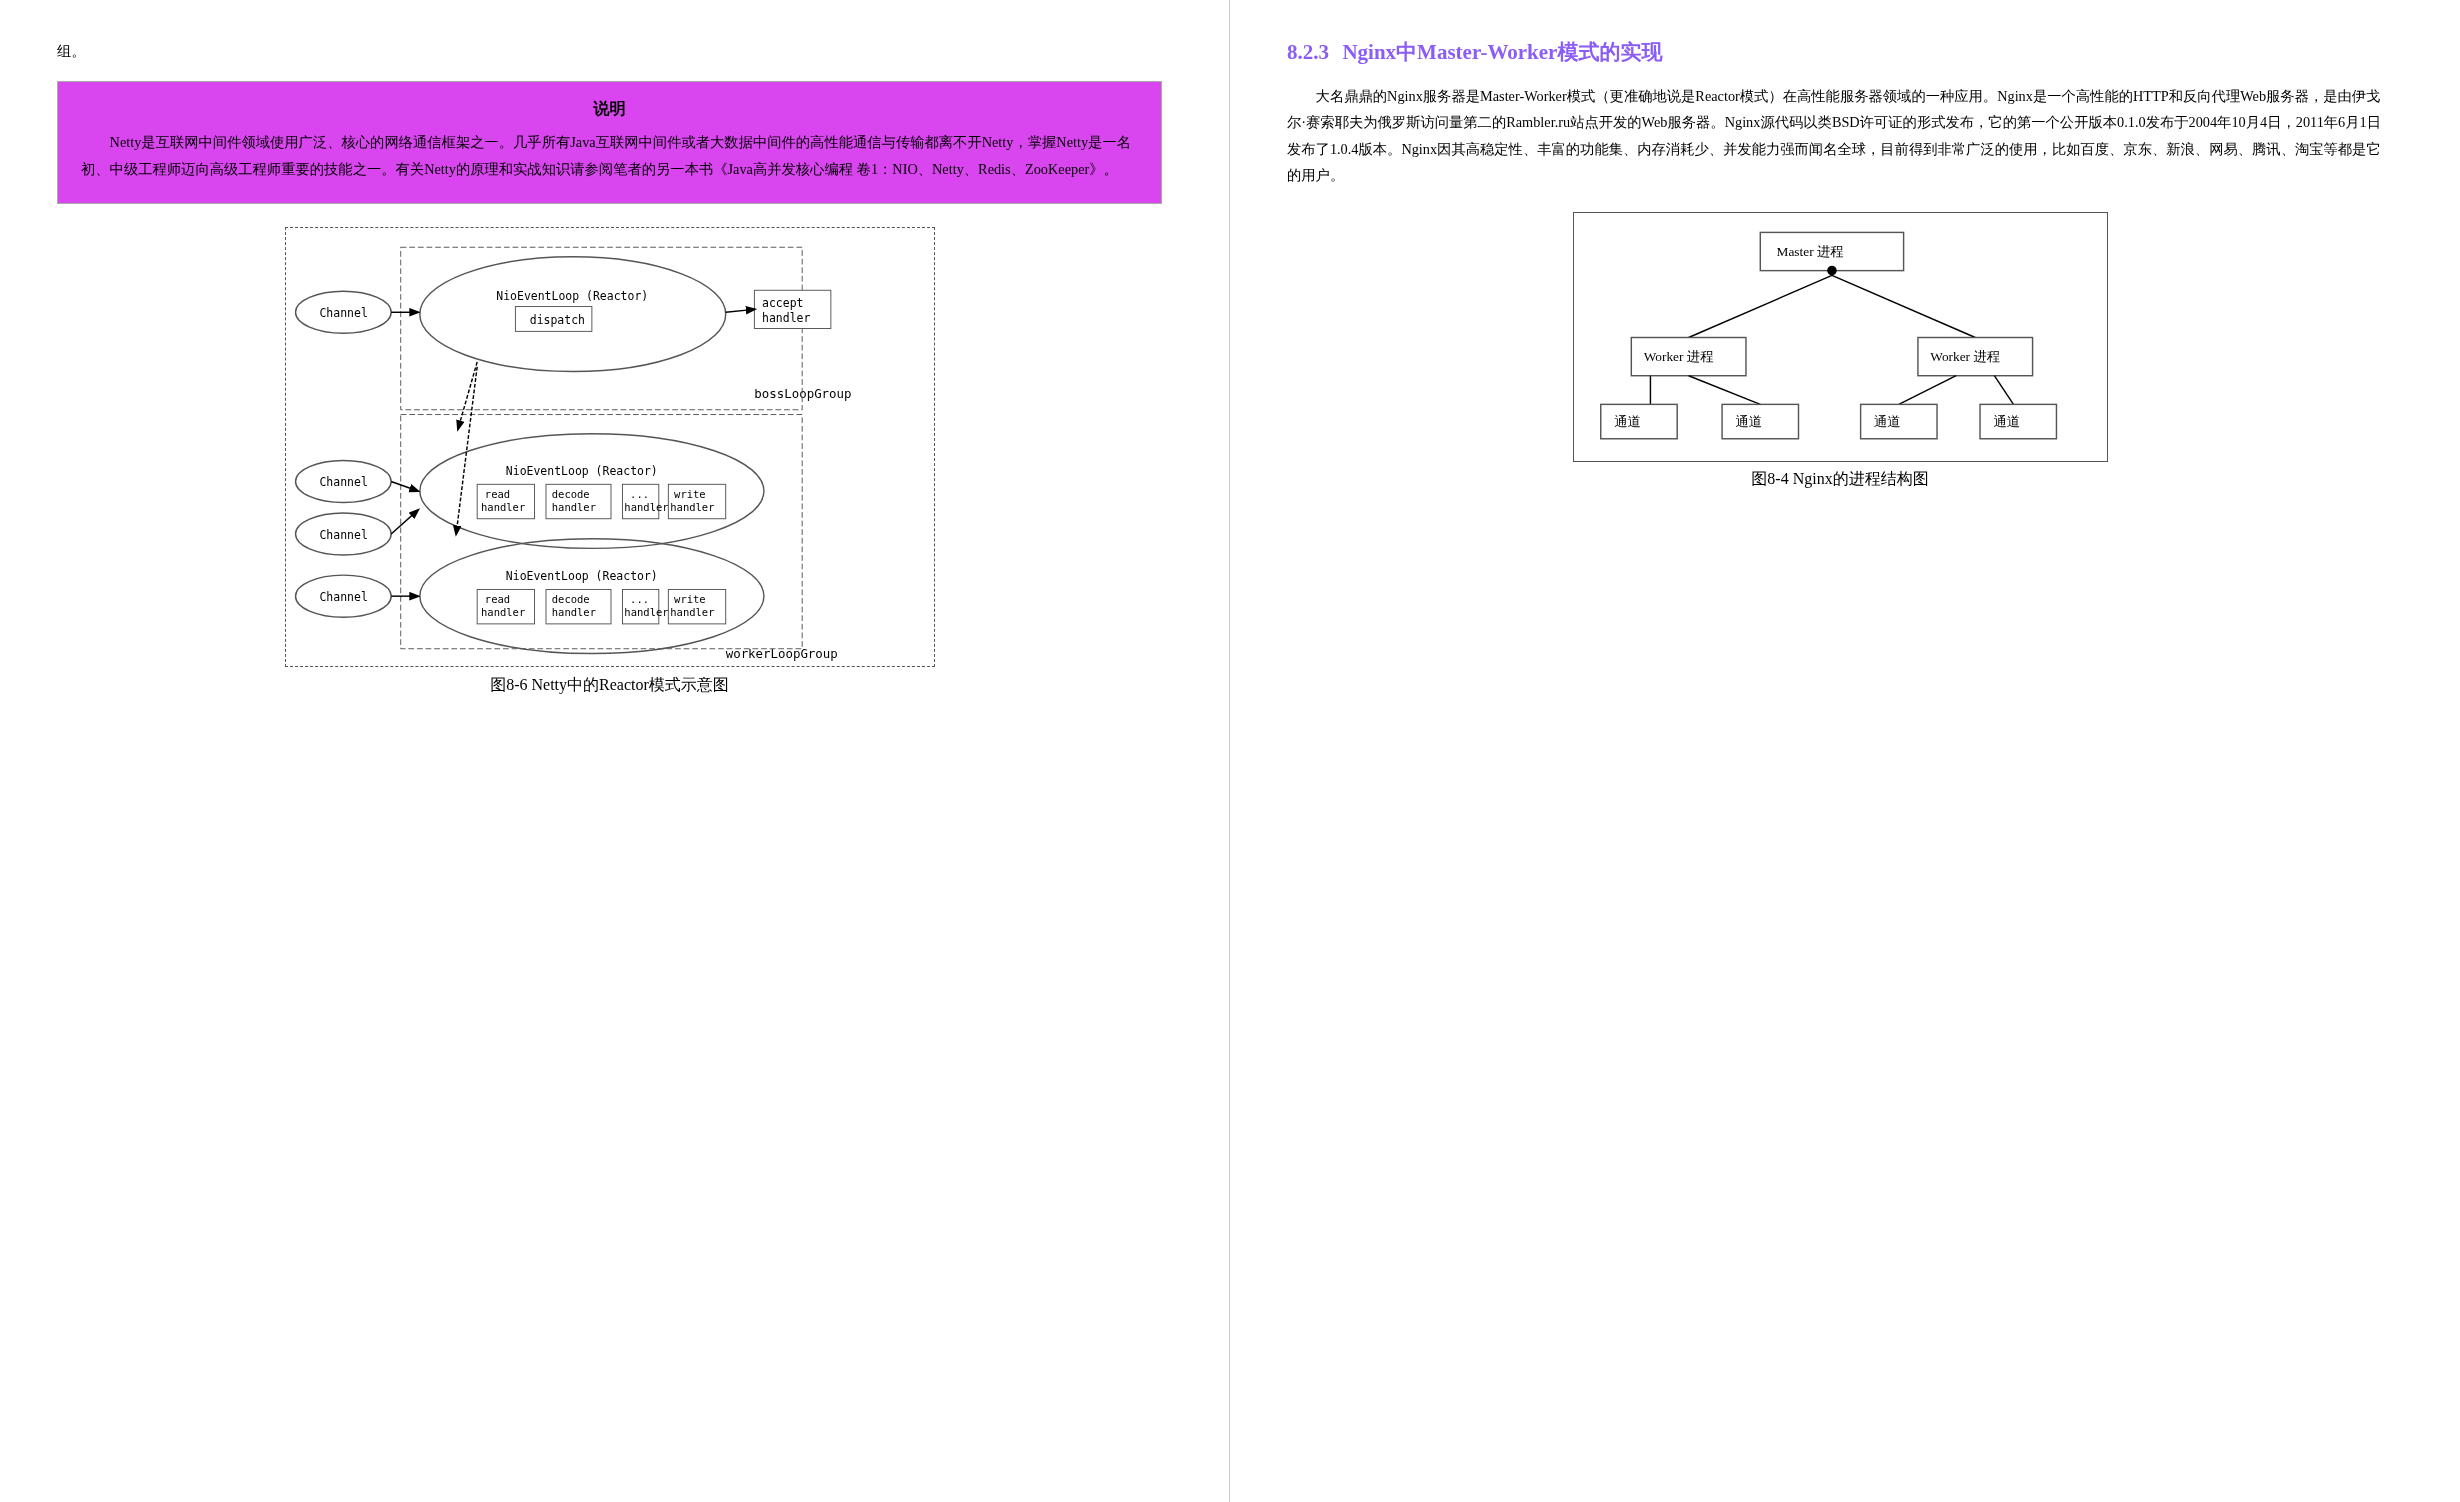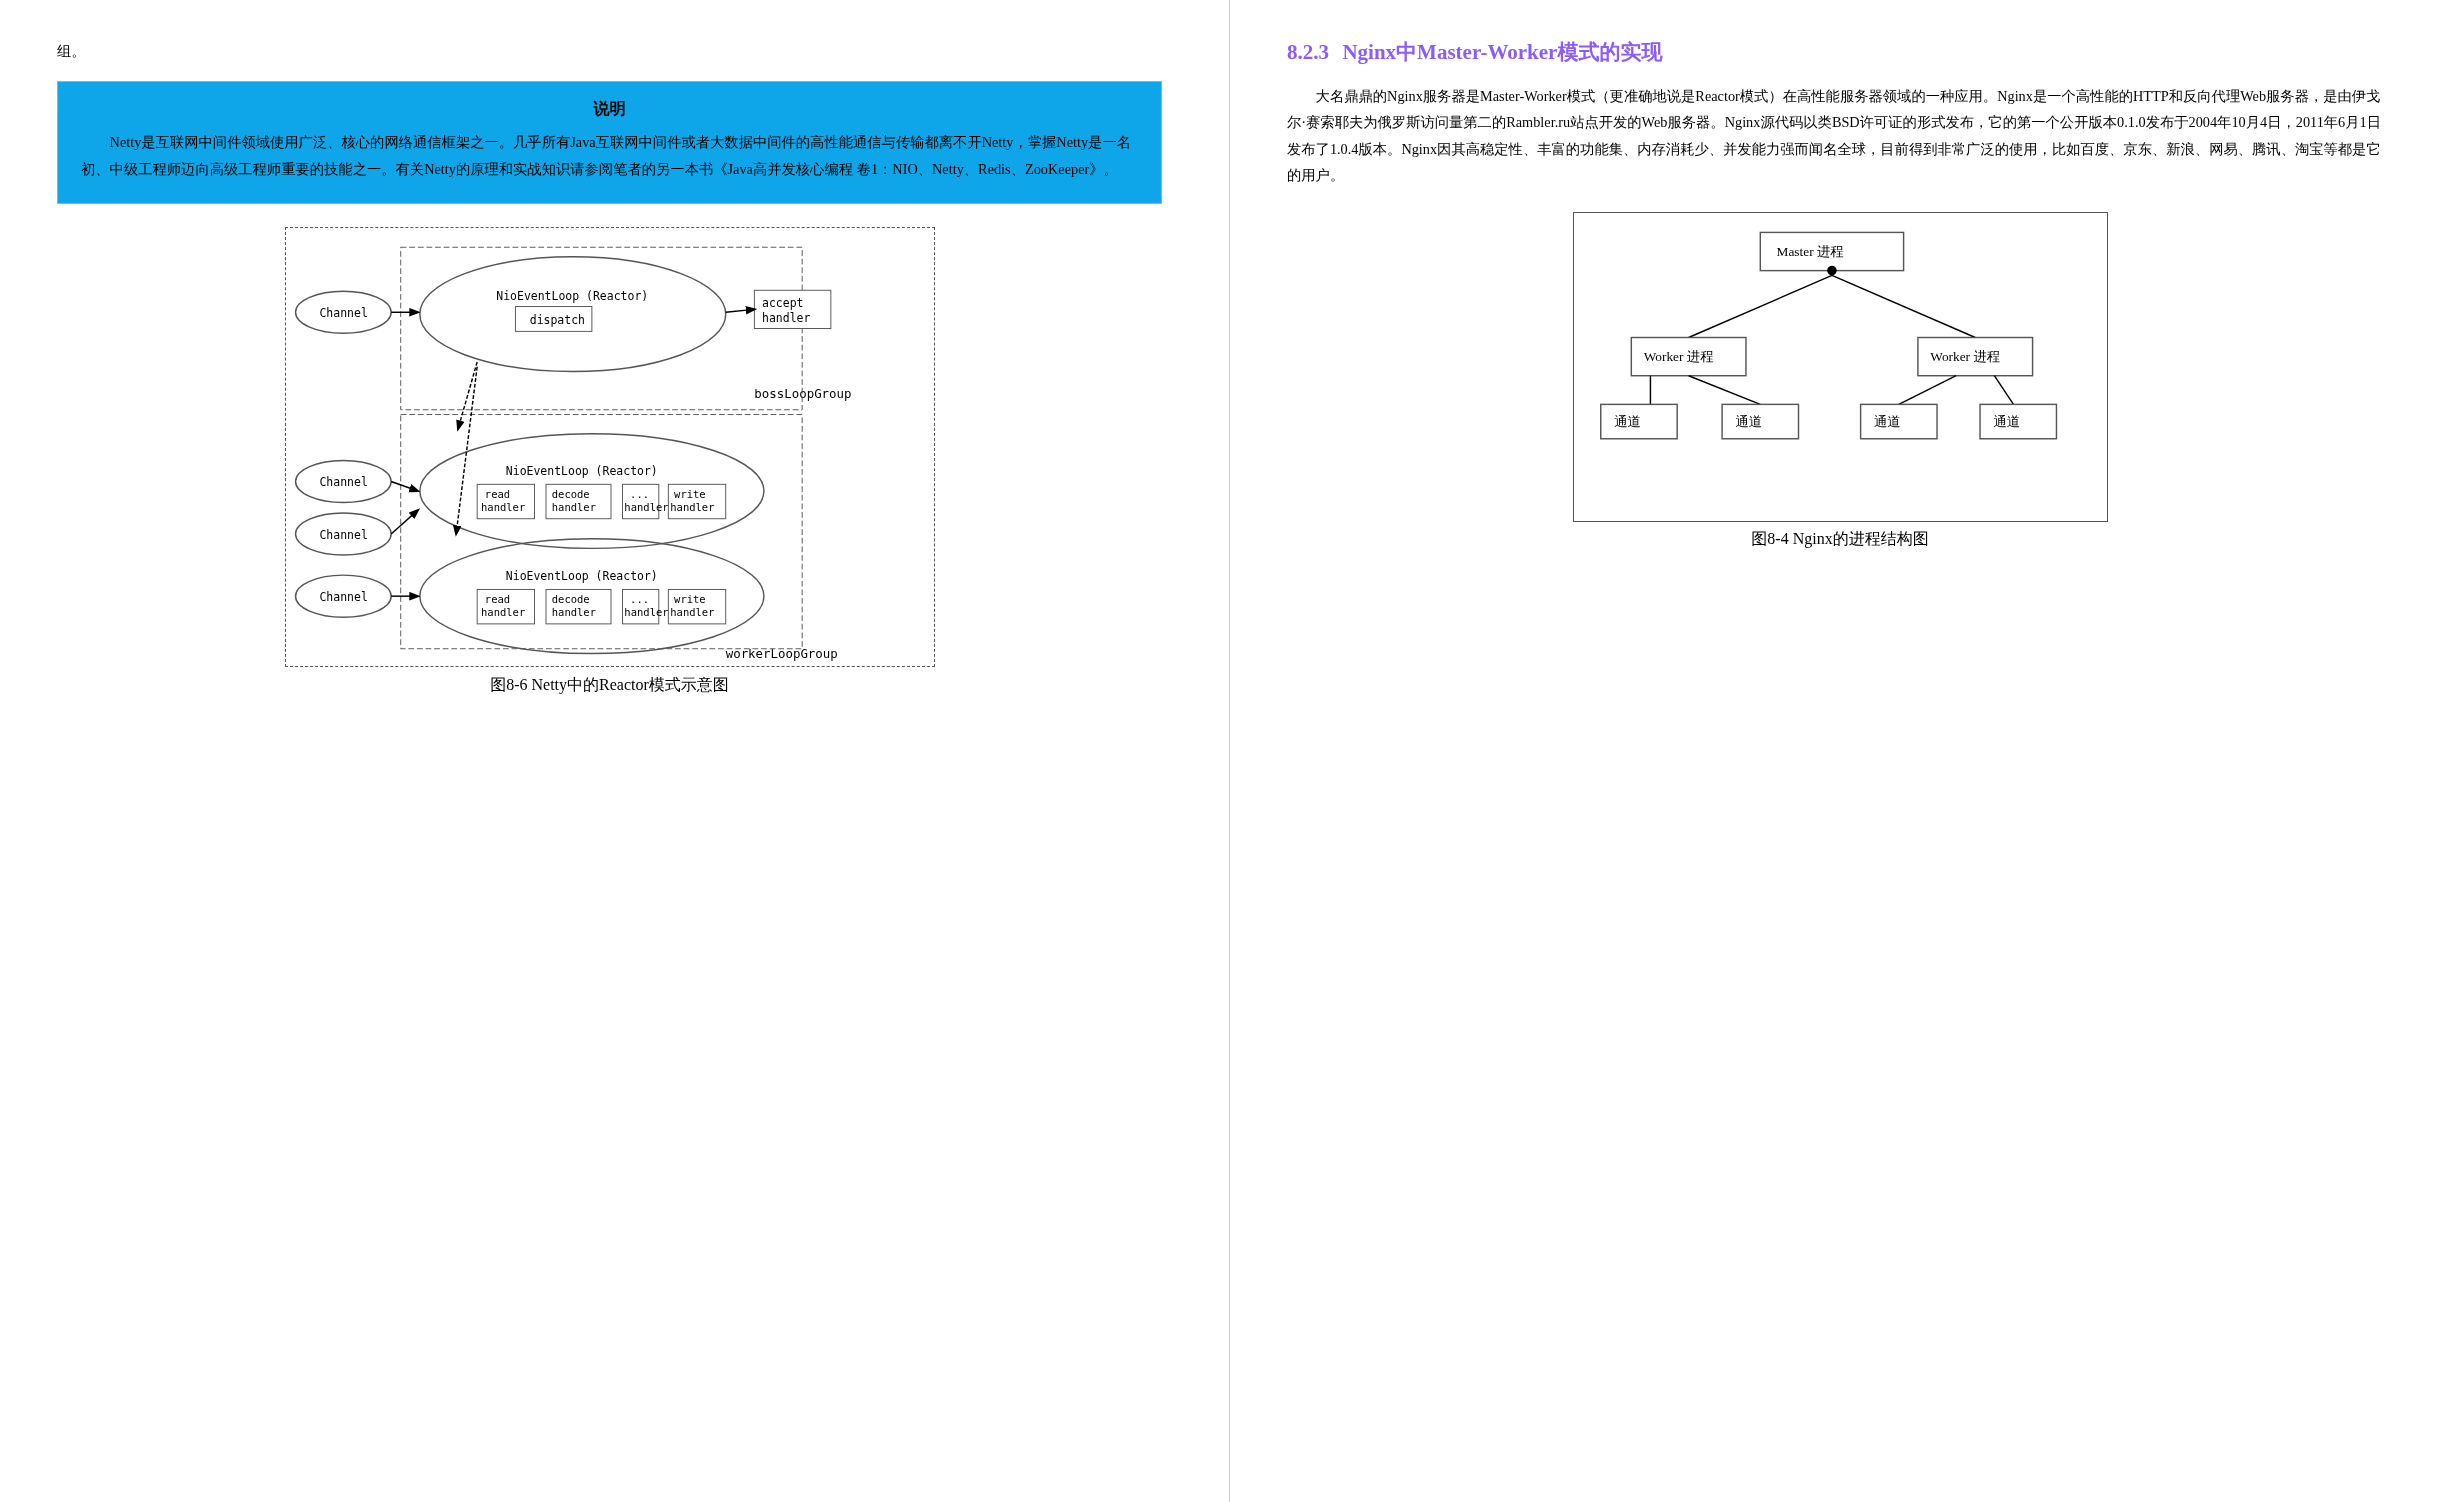--- a/index.html
+++ b/index.html
@@ -23,21 +23,21 @@
     }
     p {
       line-height: 1.85;
       margin-bottom: 9.6px;
       text-indent: 2em;
     }
     .note-box {
       border: 1px solid #aaa;
       padding: 15.3px 23px;
       margin: 17px 0;
-      background: #0ea5e9;
+      background: #d946ef;
     }
     .note-box .note-title {
       text-align: center;
       font-size: 16.3px;
       font-weight: bold;
       margin-bottom: 9.6px;
     }
     .note-box p {
       text-indent: 2em;
       margin-bottom: 5.7px;
@@ -67,21 +67,21 @@
       border: 1px dashed #555;
       position: relative;
       width: 650px;
       height: 440px;
       margin: 0 auto;
     }
     .diagram-8-4 {
       border: 1px solid #555;
       position: relative;
       width: 535px;
-      height: 310px;
+      height: 250px;
       margin: 0 auto;
     }
   </style>
 </head>
 <body>
 
 <div class="page-left">
   <p style="text-indent:0;">组。</p>
 
 

